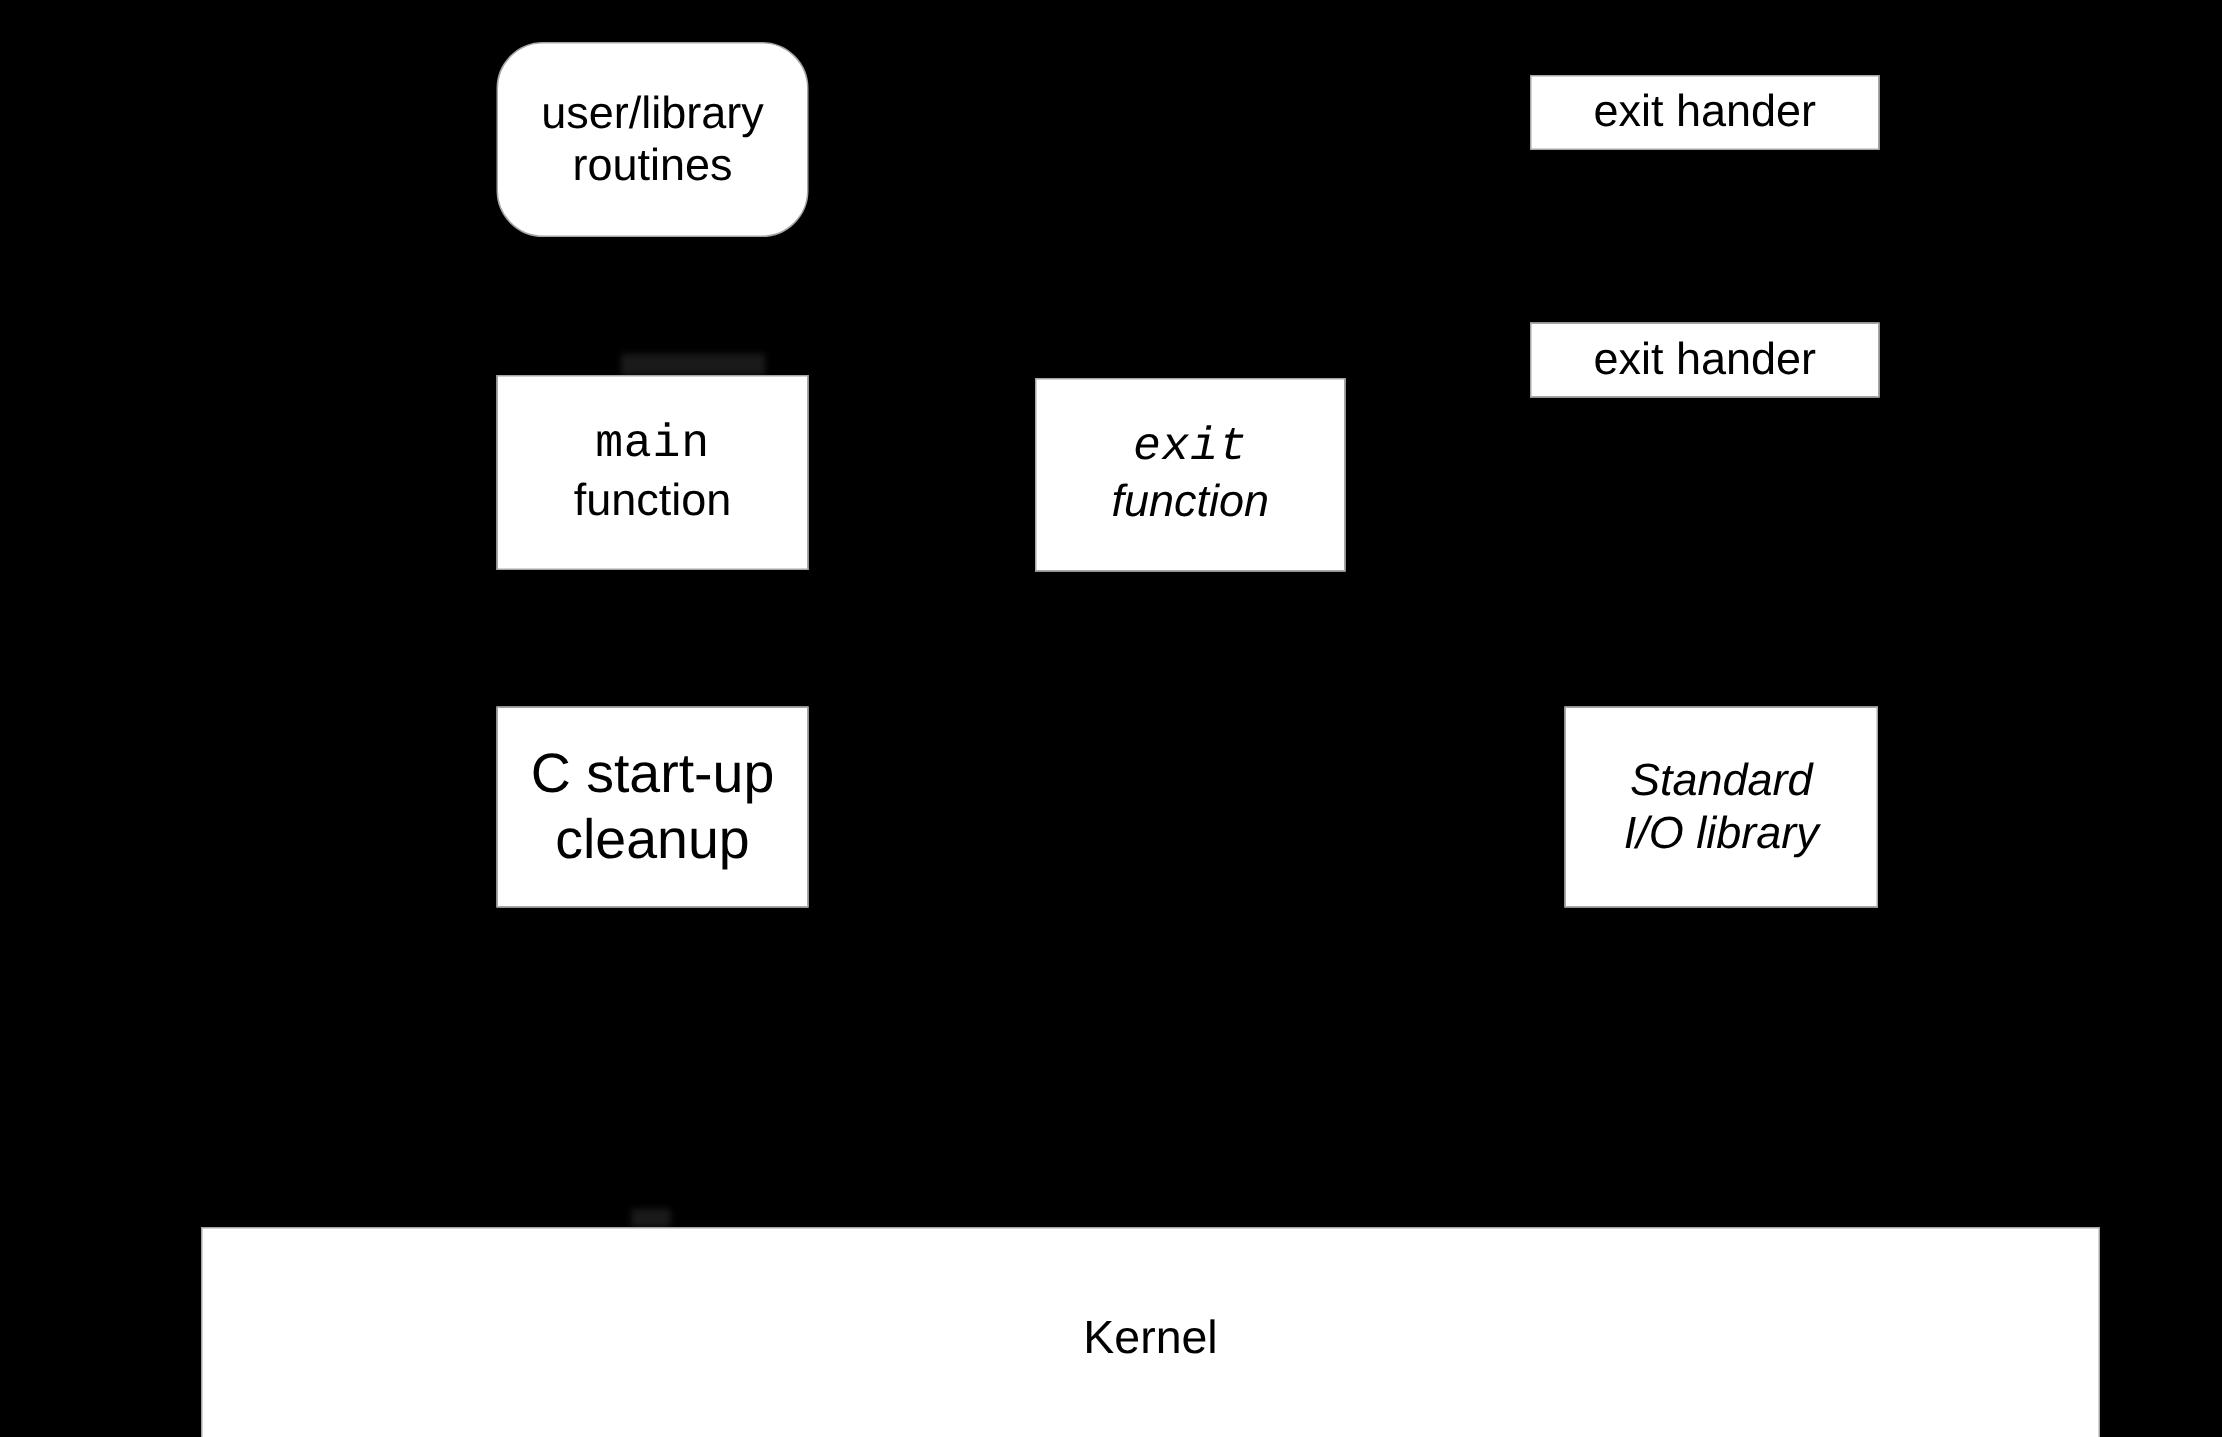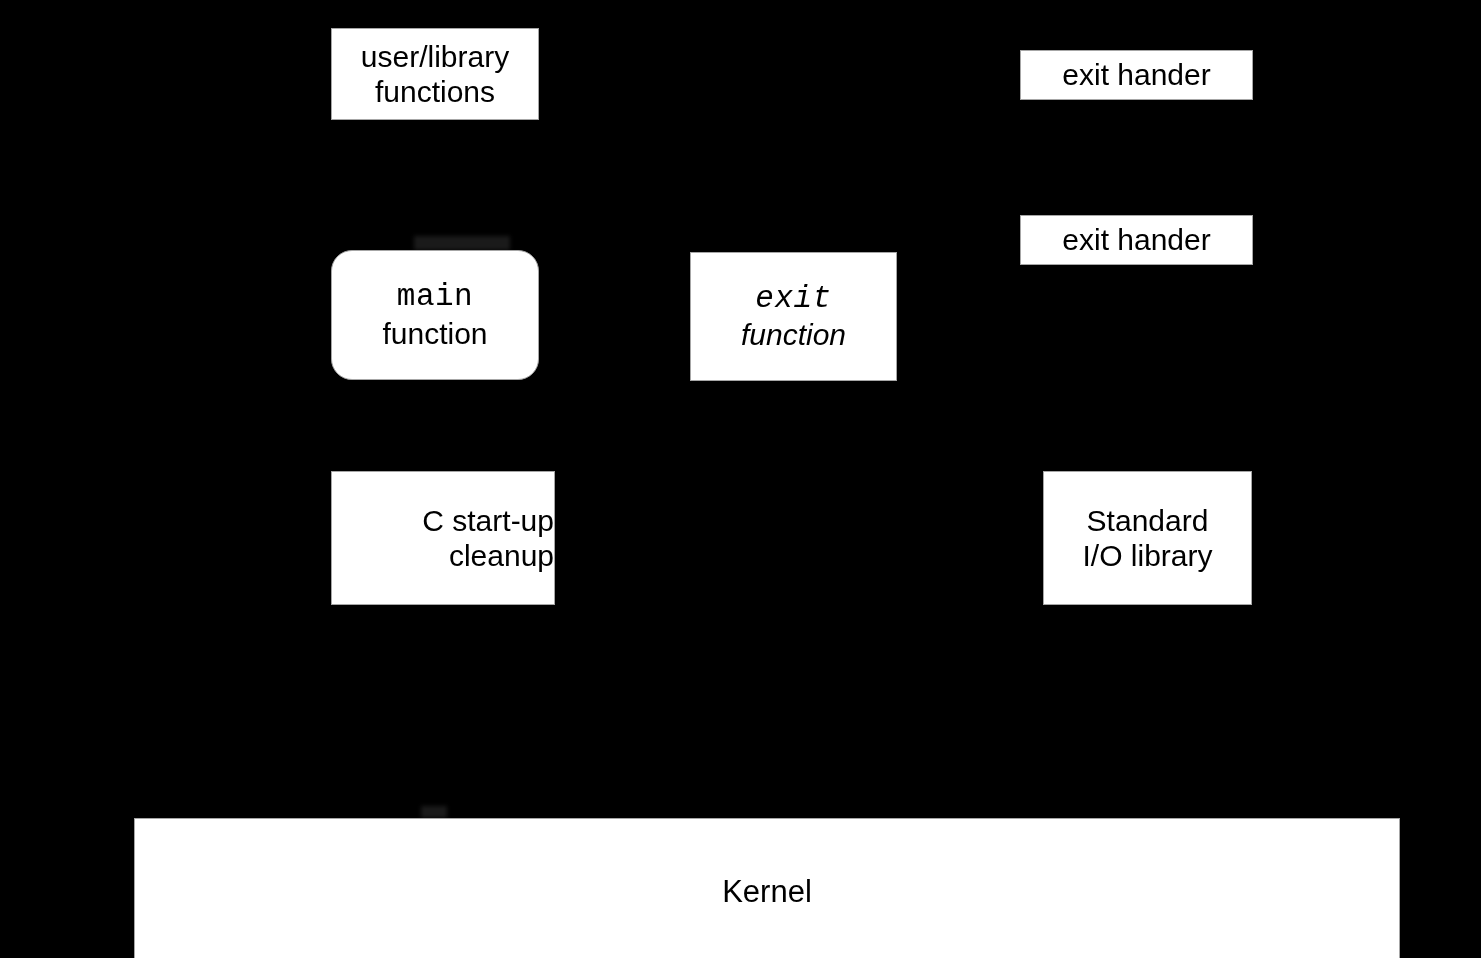--- a/index.html
+++ b/index.html
@@ -33,27 +33,27 @@
   .line {
     display: block;
     white-space: nowrap;
   }
   .mono {
     font-family: "Liberation Mono", "DejaVu Sans Mono", monospace;
     letter-spacing: 0.5px;
   }
 
   
-  #box-user-library   { left: 331px; top: 28px;  width: 208px; height: 92px; font-size: 30px; }
+  #box-user-library   { left: 331px; top: 28px;  width: 208px; height: 130px; font-size: 30px; border-radius: 31px; }
   #box-exit-handler-1 { left: 1020px; top: 50px;  width: 233px; height: 50px;  font-size: 30px; }
   #box-exit-handler-2 { left: 1020px; top: 215px; width: 233px; height: 50px;  font-size: 30px; }
-  #box-main-function  { left: 331px; top: 250px; width: 208px; height: 130px; font-size: 30px; border-radius: 21px; }
+  #box-main-function  { left: 331px; top: 250px; width: 208px; height: 130px; font-size: 30px; }
   #box-exit-function  { left: 690px; top: 252px; width: 207px; height: 129px; font-size: 30px; font-style: italic; }
-  #box-c-startup      { left: 331px; top: 471px; width: 224px; height: 134px; font-size: 30px; align-items: flex-end; }
-  #box-stdio-cleanup  { left: 1043px; top: 471px; width: 209px; height: 134px; font-size: 30px; }
+  #box-c-startup      { left: 331px; top: 471px; width: 208px; height: 134px; font-size: 37px; }
+  #box-stdio-cleanup  { left: 1043px; top: 471px; width: 209px; height: 134px; font-size: 30px; font-style: italic; }
   #box-kernel         { left: 134px; top: 818px; width: 1266px; height: 148px; font-size: 31px; }
 
   #box-main-function .mono,
   #box-exit-function .mono { font-size: 31px; }
 
   
   .smudge {
     position: absolute;
     background: rgba(255,255,255,0.10);
     filter: blur(2px);
@@ -65,21 +65,21 @@
 </head>
 <body>
 
 <div id="canvas">
 
   <div class="smudge" id="smudge-a"></div>
   <div class="smudge" id="smudge-b"></div>
 
   <div class="box" id="box-user-library">
     <span class="line">user/library</span>
-    <span class="line">functions</span>
+    <span class="line">routines</span>
   </div>
 
   <div class="box" id="box-exit-handler-1">
     <span class="line">exit hander</span>
   </div>
 
   <div class="box" id="box-exit-handler-2">
     <span class="line">exit hander</span>
   </div>
 

